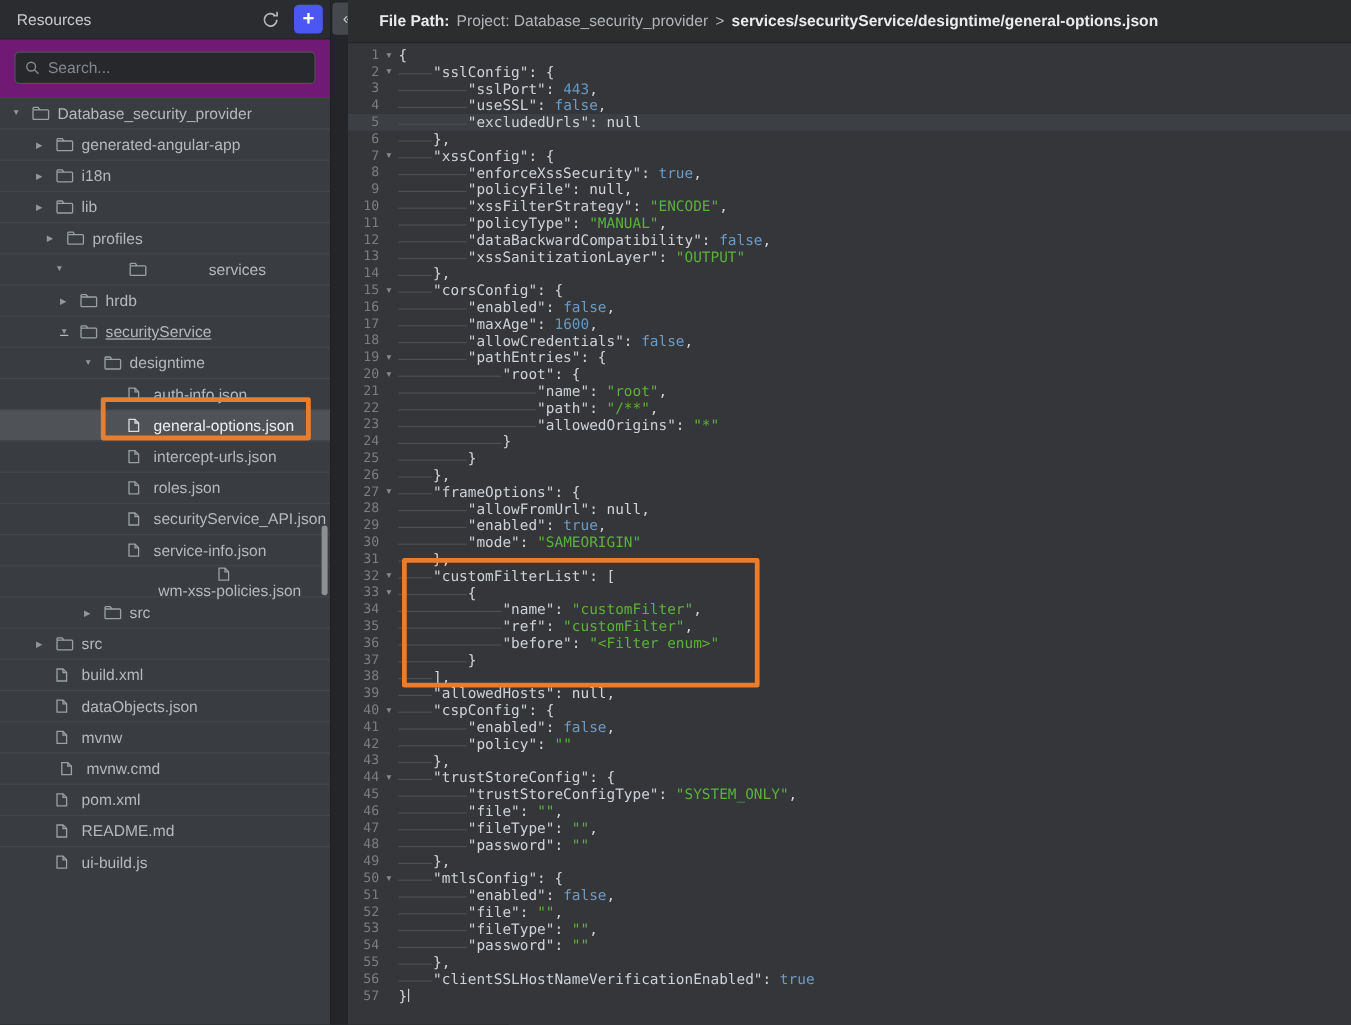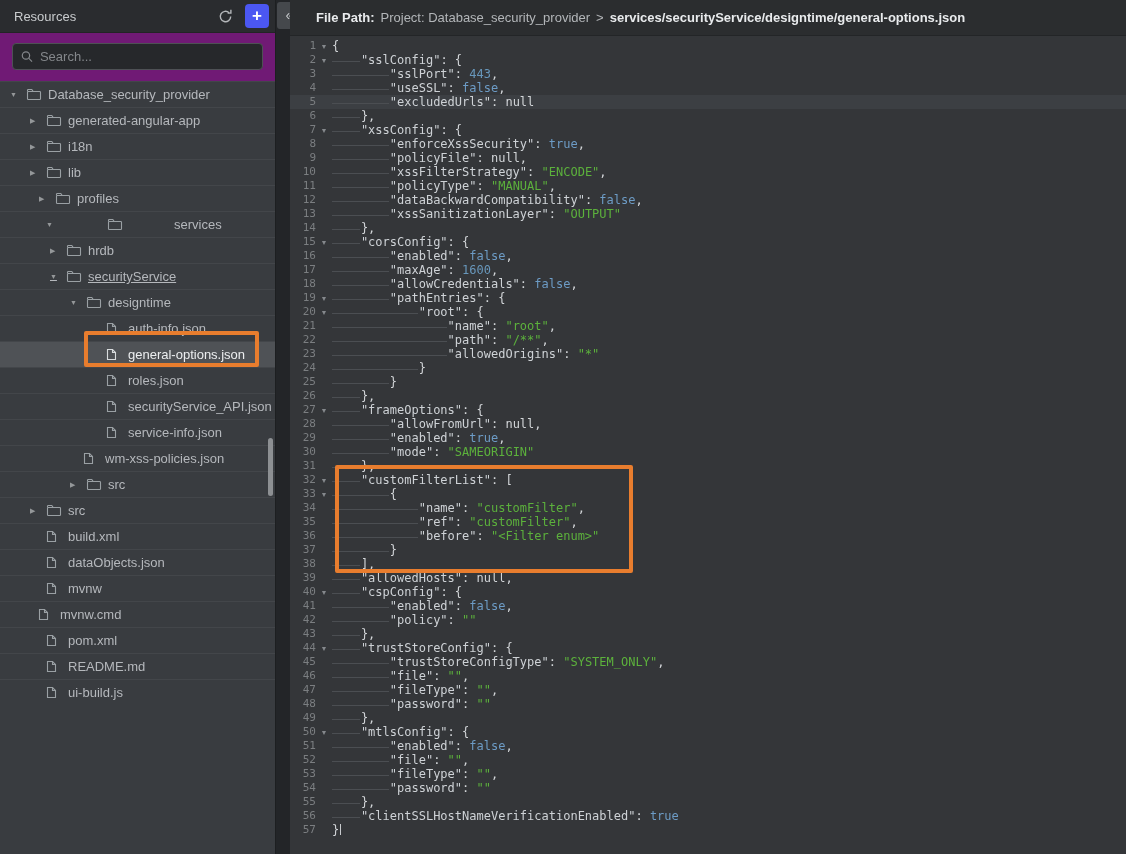--- a/index.html
+++ b/index.html
@@ -213,20 +213,30 @@
           <span class="lbl">general-options.json</span>
         </div>
         <div class="row" style="padding-left: 88px;">
           <span class="tw"></span>
           <span class="ic">
             <svg width="11" height="13" viewBox="0 0 11 13">
               <path d="M1.5 1.5h5l3 3v7h-8z" fill="none" stroke="#9aa0a4" stroke-width="1.1"></path>
               <path d="M6.5 1.5v3h3" fill="none" stroke="#9aa0a4" stroke-width="1.1"></path>
             </svg>
           </span>
+          <span class="lbl">intercept-urls.json</span>
+        </div>
+        <div class="row" style="padding-left: 88px;">
+          <span class="tw"></span>
+          <span class="ic">
+            <svg width="11" height="13" viewBox="0 0 11 13">
+              <path d="M1.5 1.5h5l3 3v7h-8z" fill="none" stroke="#9aa0a4" stroke-width="1.1"></path>
+              <path d="M6.5 1.5v3h3" fill="none" stroke="#9aa0a4" stroke-width="1.1"></path>
+            </svg>
+          </span>
           <span class="lbl">roles.json</span>
         </div>
         <div class="row" style="padding-left: 88px;">
           <span class="tw"></span>
           <span class="ic">
             <svg width="11" height="13" viewBox="0 0 11 13">
               <path d="M1.5 1.5h5l3 3v7h-8z" fill="none" stroke="#9aa0a4" stroke-width="1.1"></path>
               <path d="M6.5 1.5v3h3" fill="none" stroke="#9aa0a4" stroke-width="1.1"></path>
             </svg>
           </span>
@@ -235,21 +245,21 @@
         <div class="row" style="padding-left: 88px;">
           <span class="tw"></span>
           <span class="ic">
             <svg width="11" height="13" viewBox="0 0 11 13">
               <path d="M1.5 1.5h5l3 3v7h-8z" fill="none" stroke="#9aa0a4" stroke-width="1.1"></path>
               <path d="M6.5 1.5v3h3" fill="none" stroke="#9aa0a4" stroke-width="1.1"></path>
             </svg>
           </span>
           <span class="lbl">service-info.json</span>
         </div>
-        <div class="row" style="padding-left: 65px;">
+        <div class="row" style="padding-left: 108px; flex-direction: column;">
           <span class="tw"></span>
           <span class="ic">
             <svg width="11" height="13" viewBox="0 0 11 13">
               <path d="M1.5 1.5h5l3 3v7h-8z" fill="none" stroke="#9aa0a4" stroke-width="1.1"></path>
               <path d="M6.5 1.5v3h3" fill="none" stroke="#9aa0a4" stroke-width="1.1"></path>
             </svg>
           </span>
           <span class="lbl">wm-xss-policies.json</span>
         </div>
         <div class="row" style="padding-left: 68px;">
@@ -295,21 +305,21 @@
         <div class="row" style="padding-left: 28px;">
           <span class="tw"></span>
           <span class="ic">
             <svg width="11" height="13" viewBox="0 0 11 13">
               <path d="M1.5 1.5h5l3 3v7h-8z" fill="none" stroke="#9aa0a4" stroke-width="1.1"></path>
               <path d="M6.5 1.5v3h3" fill="none" stroke="#9aa0a4" stroke-width="1.1"></path>
             </svg>
           </span>
           <span class="lbl">mvnw</span>
         </div>
-        <div class="row" style="padding-left: 20px;">
+        <div class="row" style="padding-left: 32px;">
           <span class="tw"></span>
           <span class="ic">
             <svg width="11" height="13" viewBox="0 0 11 13">
               <path d="M1.5 1.5h5l3 3v7h-8z" fill="none" stroke="#9aa0a4" stroke-width="1.1"></path>
               <path d="M6.5 1.5v3h3" fill="none" stroke="#9aa0a4" stroke-width="1.1"></path>
             </svg>
           </span>
           <span class="lbl">mvnw.cmd</span>
         </div>
         <div class="row" style="padding-left: 28px;">

